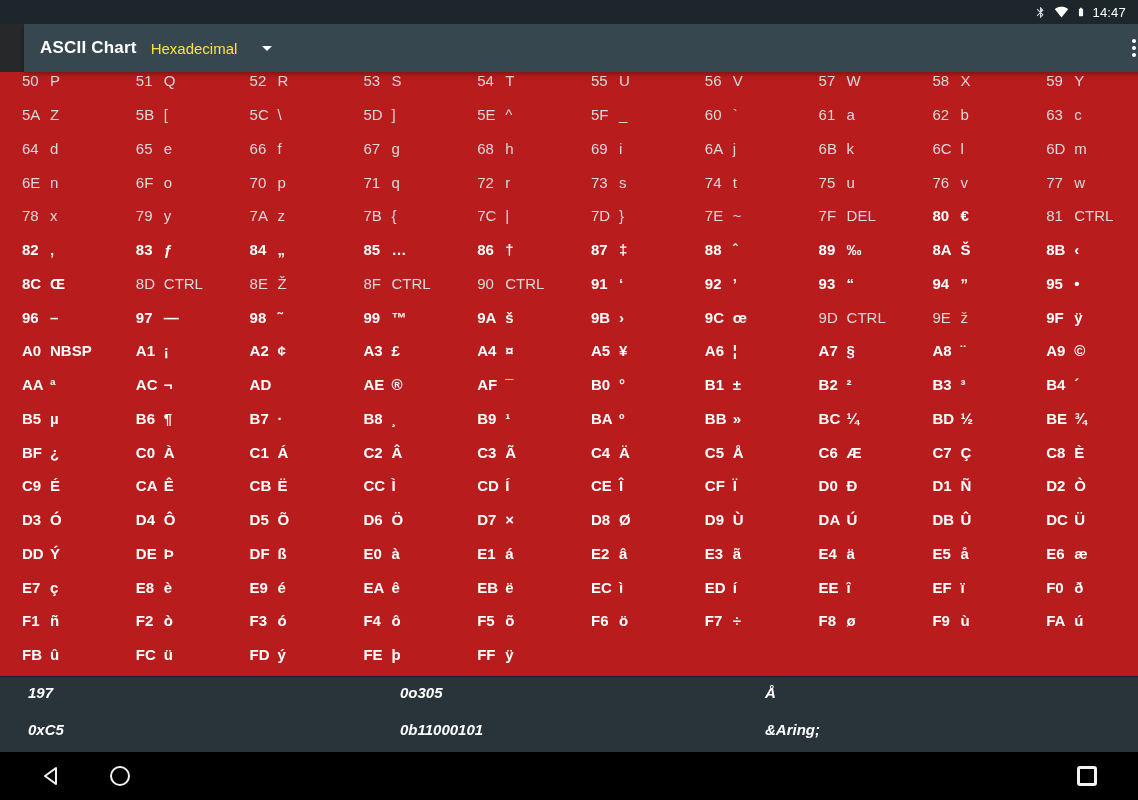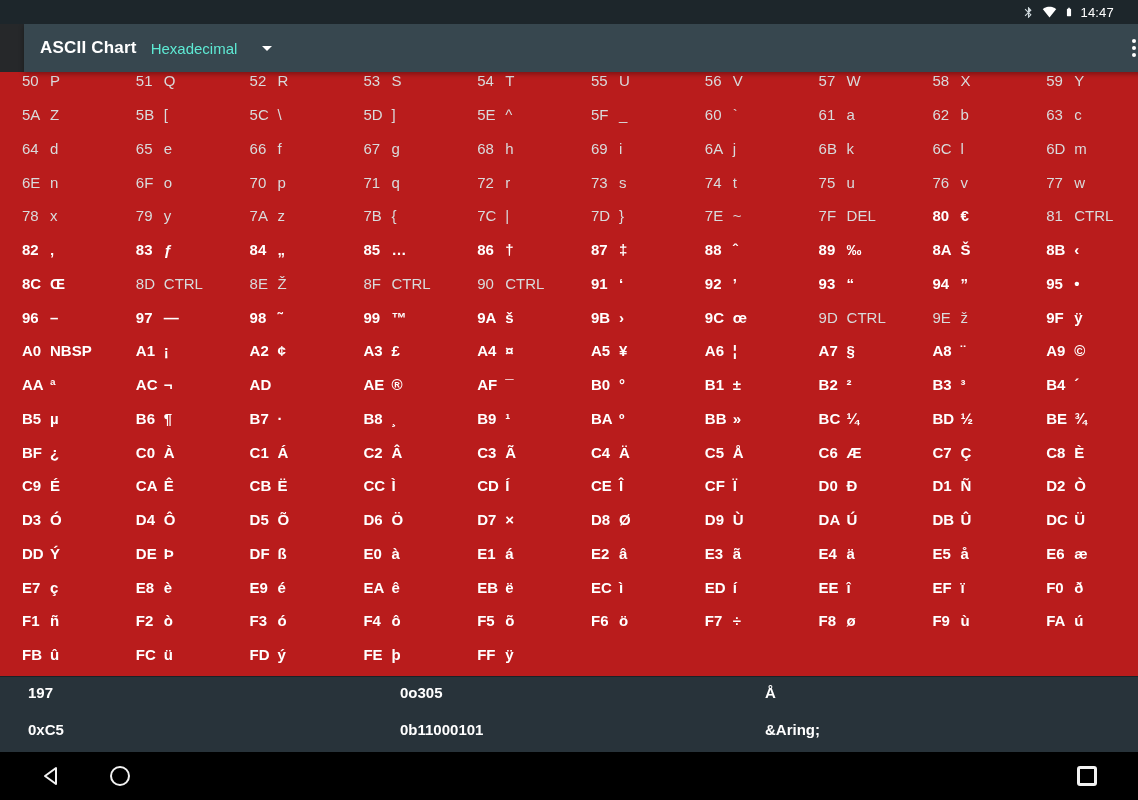--- a/index.html
+++ b/index.html
@@ -6,35 +6,35 @@
   body{
     width:1138px;height:800px;position:relative;overflow:hidden;
     background:#26282a;
     font-family:"Liberation Sans","DejaVu Sans",sans-serif;
     -webkit-font-smoothing:antialiased;
   }
   
   .status-bar{
     position:absolute;top:0;left:0;width:100%;height:24px;
     background:#1d262b;display:flex;align-items:center;justify-content:flex-end;
-    gap:6px;padding-right:24px;box-sizing:border-box;z-index:30;
+    gap:6px;padding-right:12px;box-sizing:border-box;z-index:30;
   }
   .status-bar .sicon{display:flex;align-items:center;}
   .status-time{color:#fff;font-size:13px;letter-spacing:.2px;}
   
   .app-bar{
     position:absolute;top:24px;left:0;width:100%;height:48px;
     background:#37474f;display:flex;align-items:center;
     padding:0 16px;box-sizing:border-box;z-index:20;
     box-shadow:0 2px 5px rgba(0,0,0,.35);
     margin-left:24px;
   }
   .app-title{color:#fff;font-size:17px;font-weight:700;letter-spacing:.2px;}
   .mode-spinner{display:flex;align-items:center;margin-left:14px;cursor:pointer;}
-  .mode-value{color:#5eead4;font-size:15px;}
+  .mode-value{color:#fde047;font-size:15px;}
   .caret{width:0;height:0;margin-left:25px;
     border-left:5px solid transparent;border-right:5px solid transparent;
     border-top:5px solid #fff;}
   .overflow{margin-left:auto;display:flex;flex-direction:column;gap:3px;
     padding:6px 10px;cursor:pointer;}
   .overflow i{width:4px;height:4px;border-radius:50%;background:#fff;display:block;}
   
   .grid-area{
     position:absolute;top:72px;left:0;width:1138px;height:604px;
     overflow:hidden;background:#b91c1c;z-index:5;
@@ -43,21 +43,21 @@
     display:grid;grid-template-columns:repeat(10,1fr);
     grid-auto-rows:33.75px;margin-top:-8px;
   }
   .cell{display:flex;align-items:center;padding-left:22px;box-sizing:border-box;
     color:#d9dbdc;font-size:15px;font-weight:400;cursor:pointer;white-space:pre;}
   .cell.bold{color:#ffffff;font-weight:700;}
   .cell .hex{display:inline-block;min-width:28px;}
   
   .info-panel{
     position:absolute;top:676px;left:0;width:100%;height:76px;
-    background:#28333a;border-top:1px solid #1a2227;box-sizing:border-box;z-index:10;
+    background:#28333a;border-top:1px solid #1a2227;box-sizing:border-box;z-index:10;font-style:italic;
   }
   .info-val{position:absolute;color:#fff;font-size:15px;font-weight:700;}
   
   .nav-bar{
     position:absolute;top:752px;left:0;width:100%;height:48px;background:#000;z-index:30;
   }
   .nav-btn{position:absolute;top:13px;width:22px;height:22px;cursor:pointer;
     display:flex;align-items:center;justify-content:center;}
   .nav-back{left:40px;}
   .nav-home{left:109px;}

